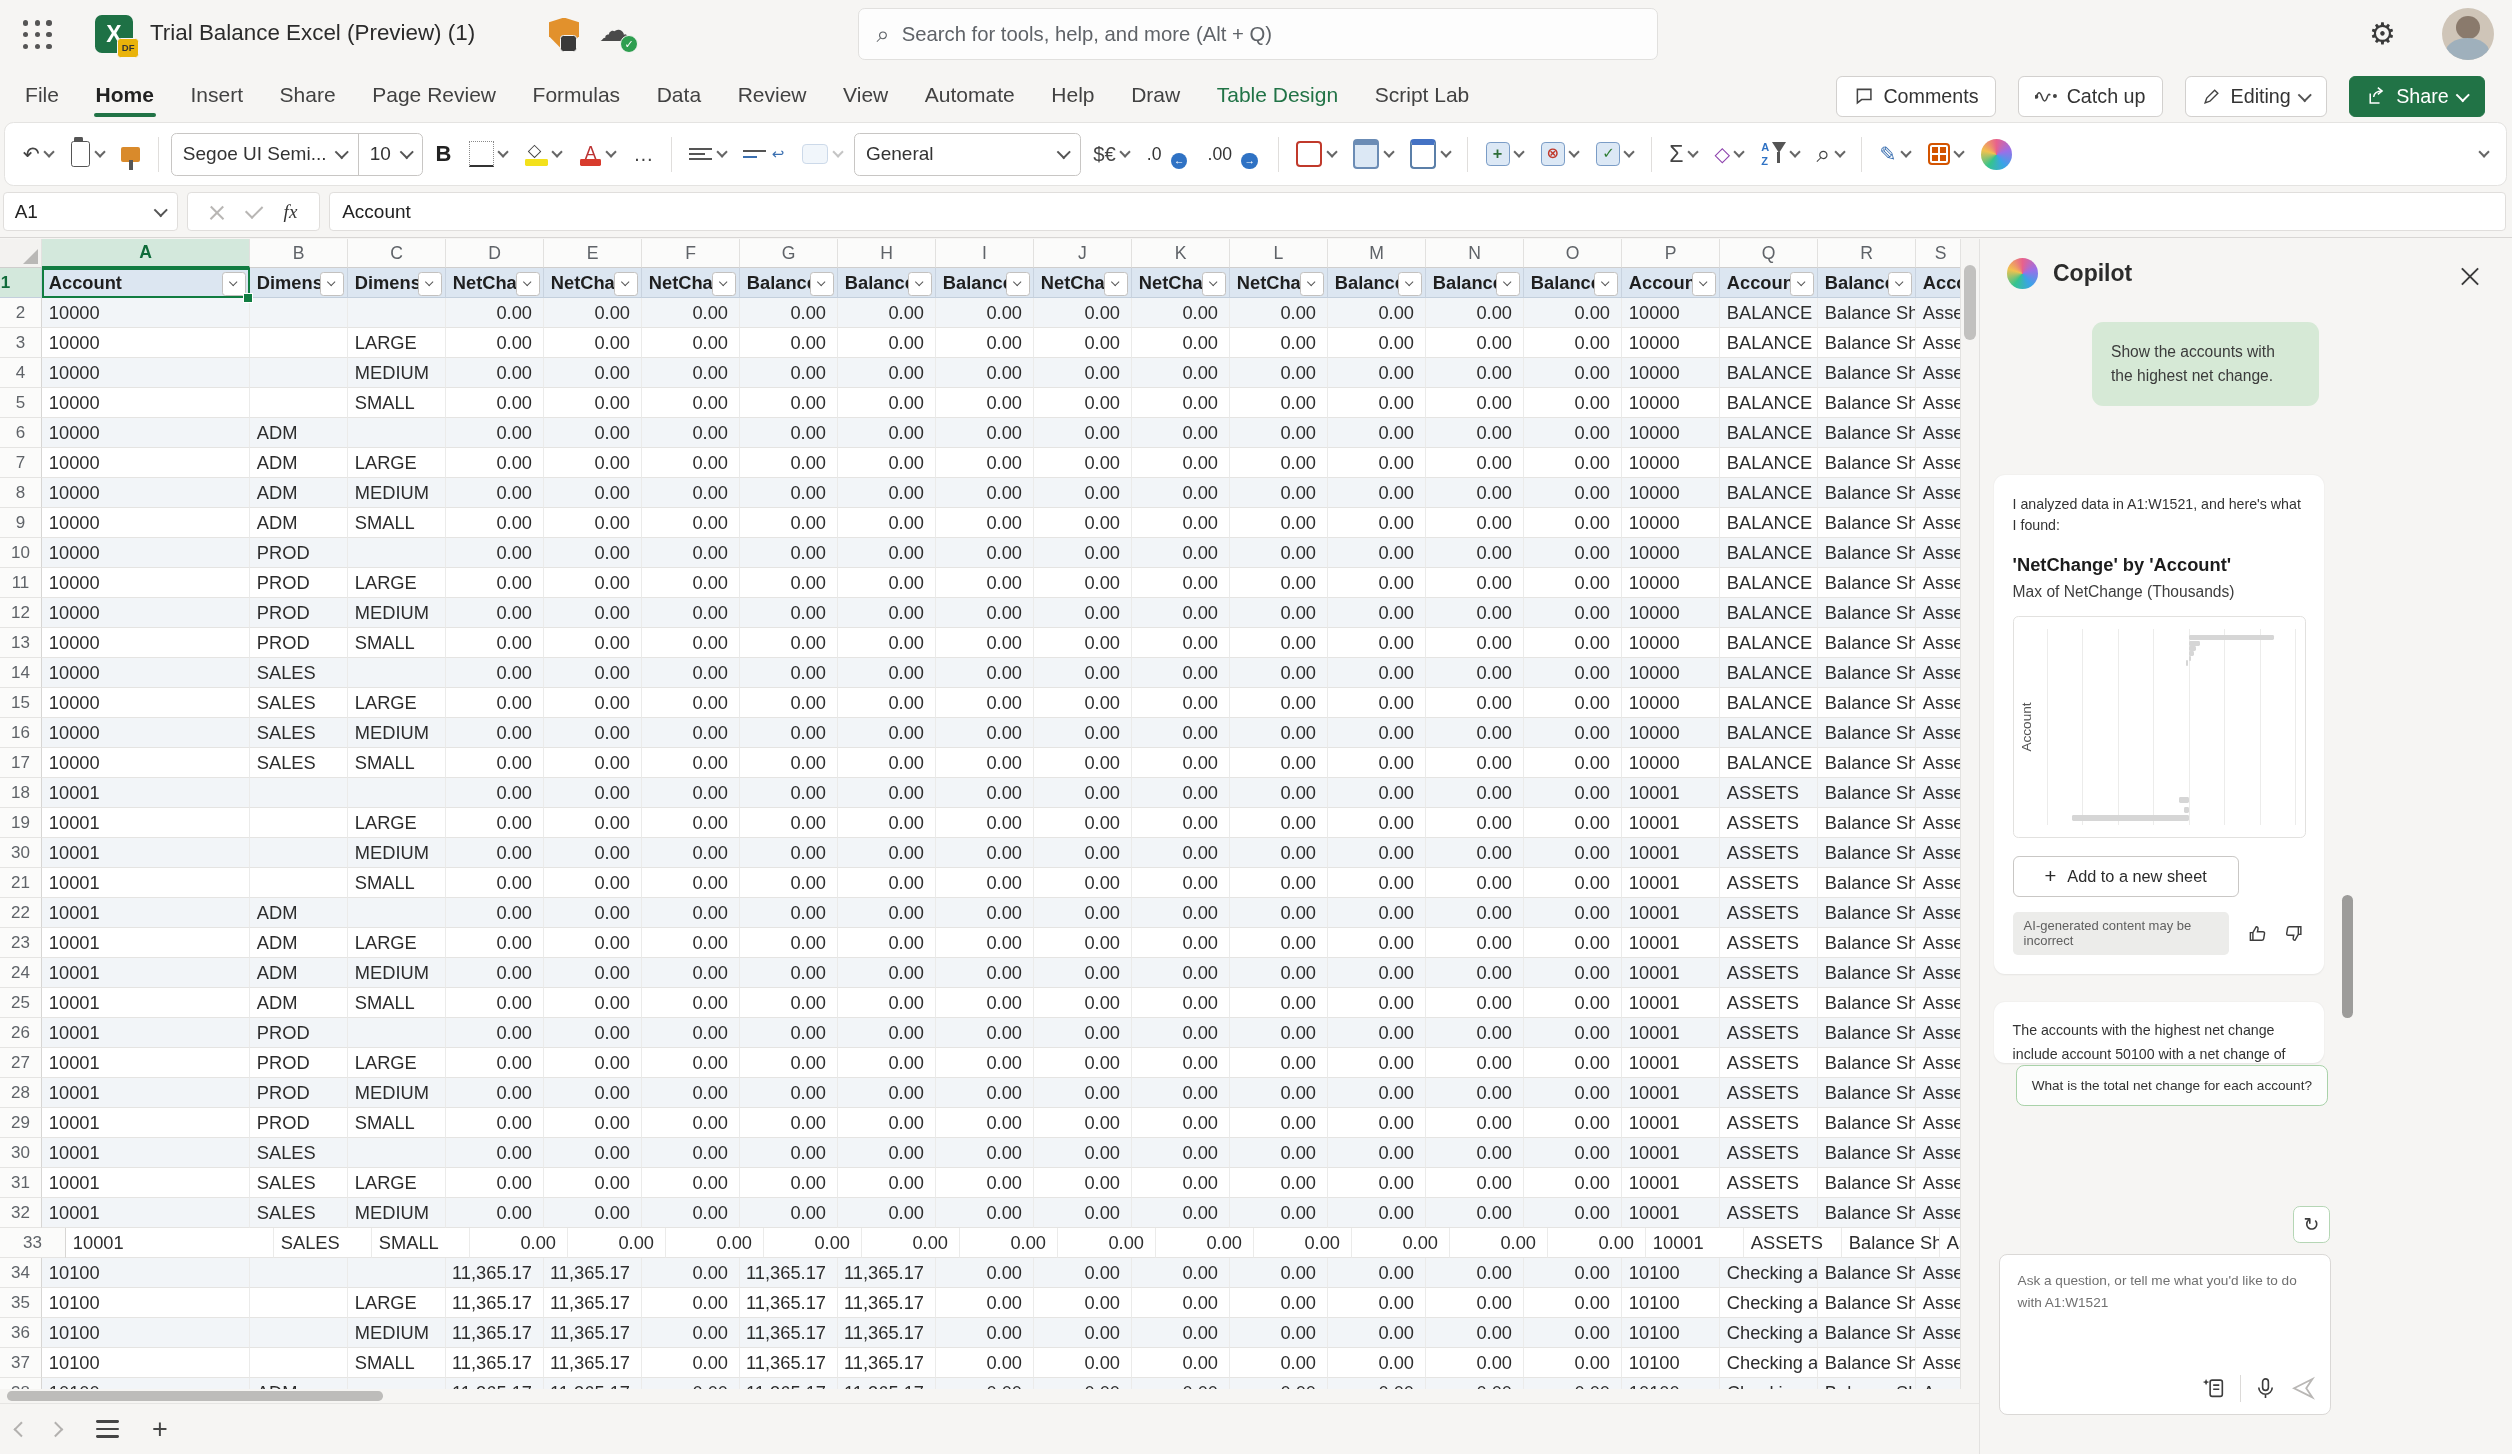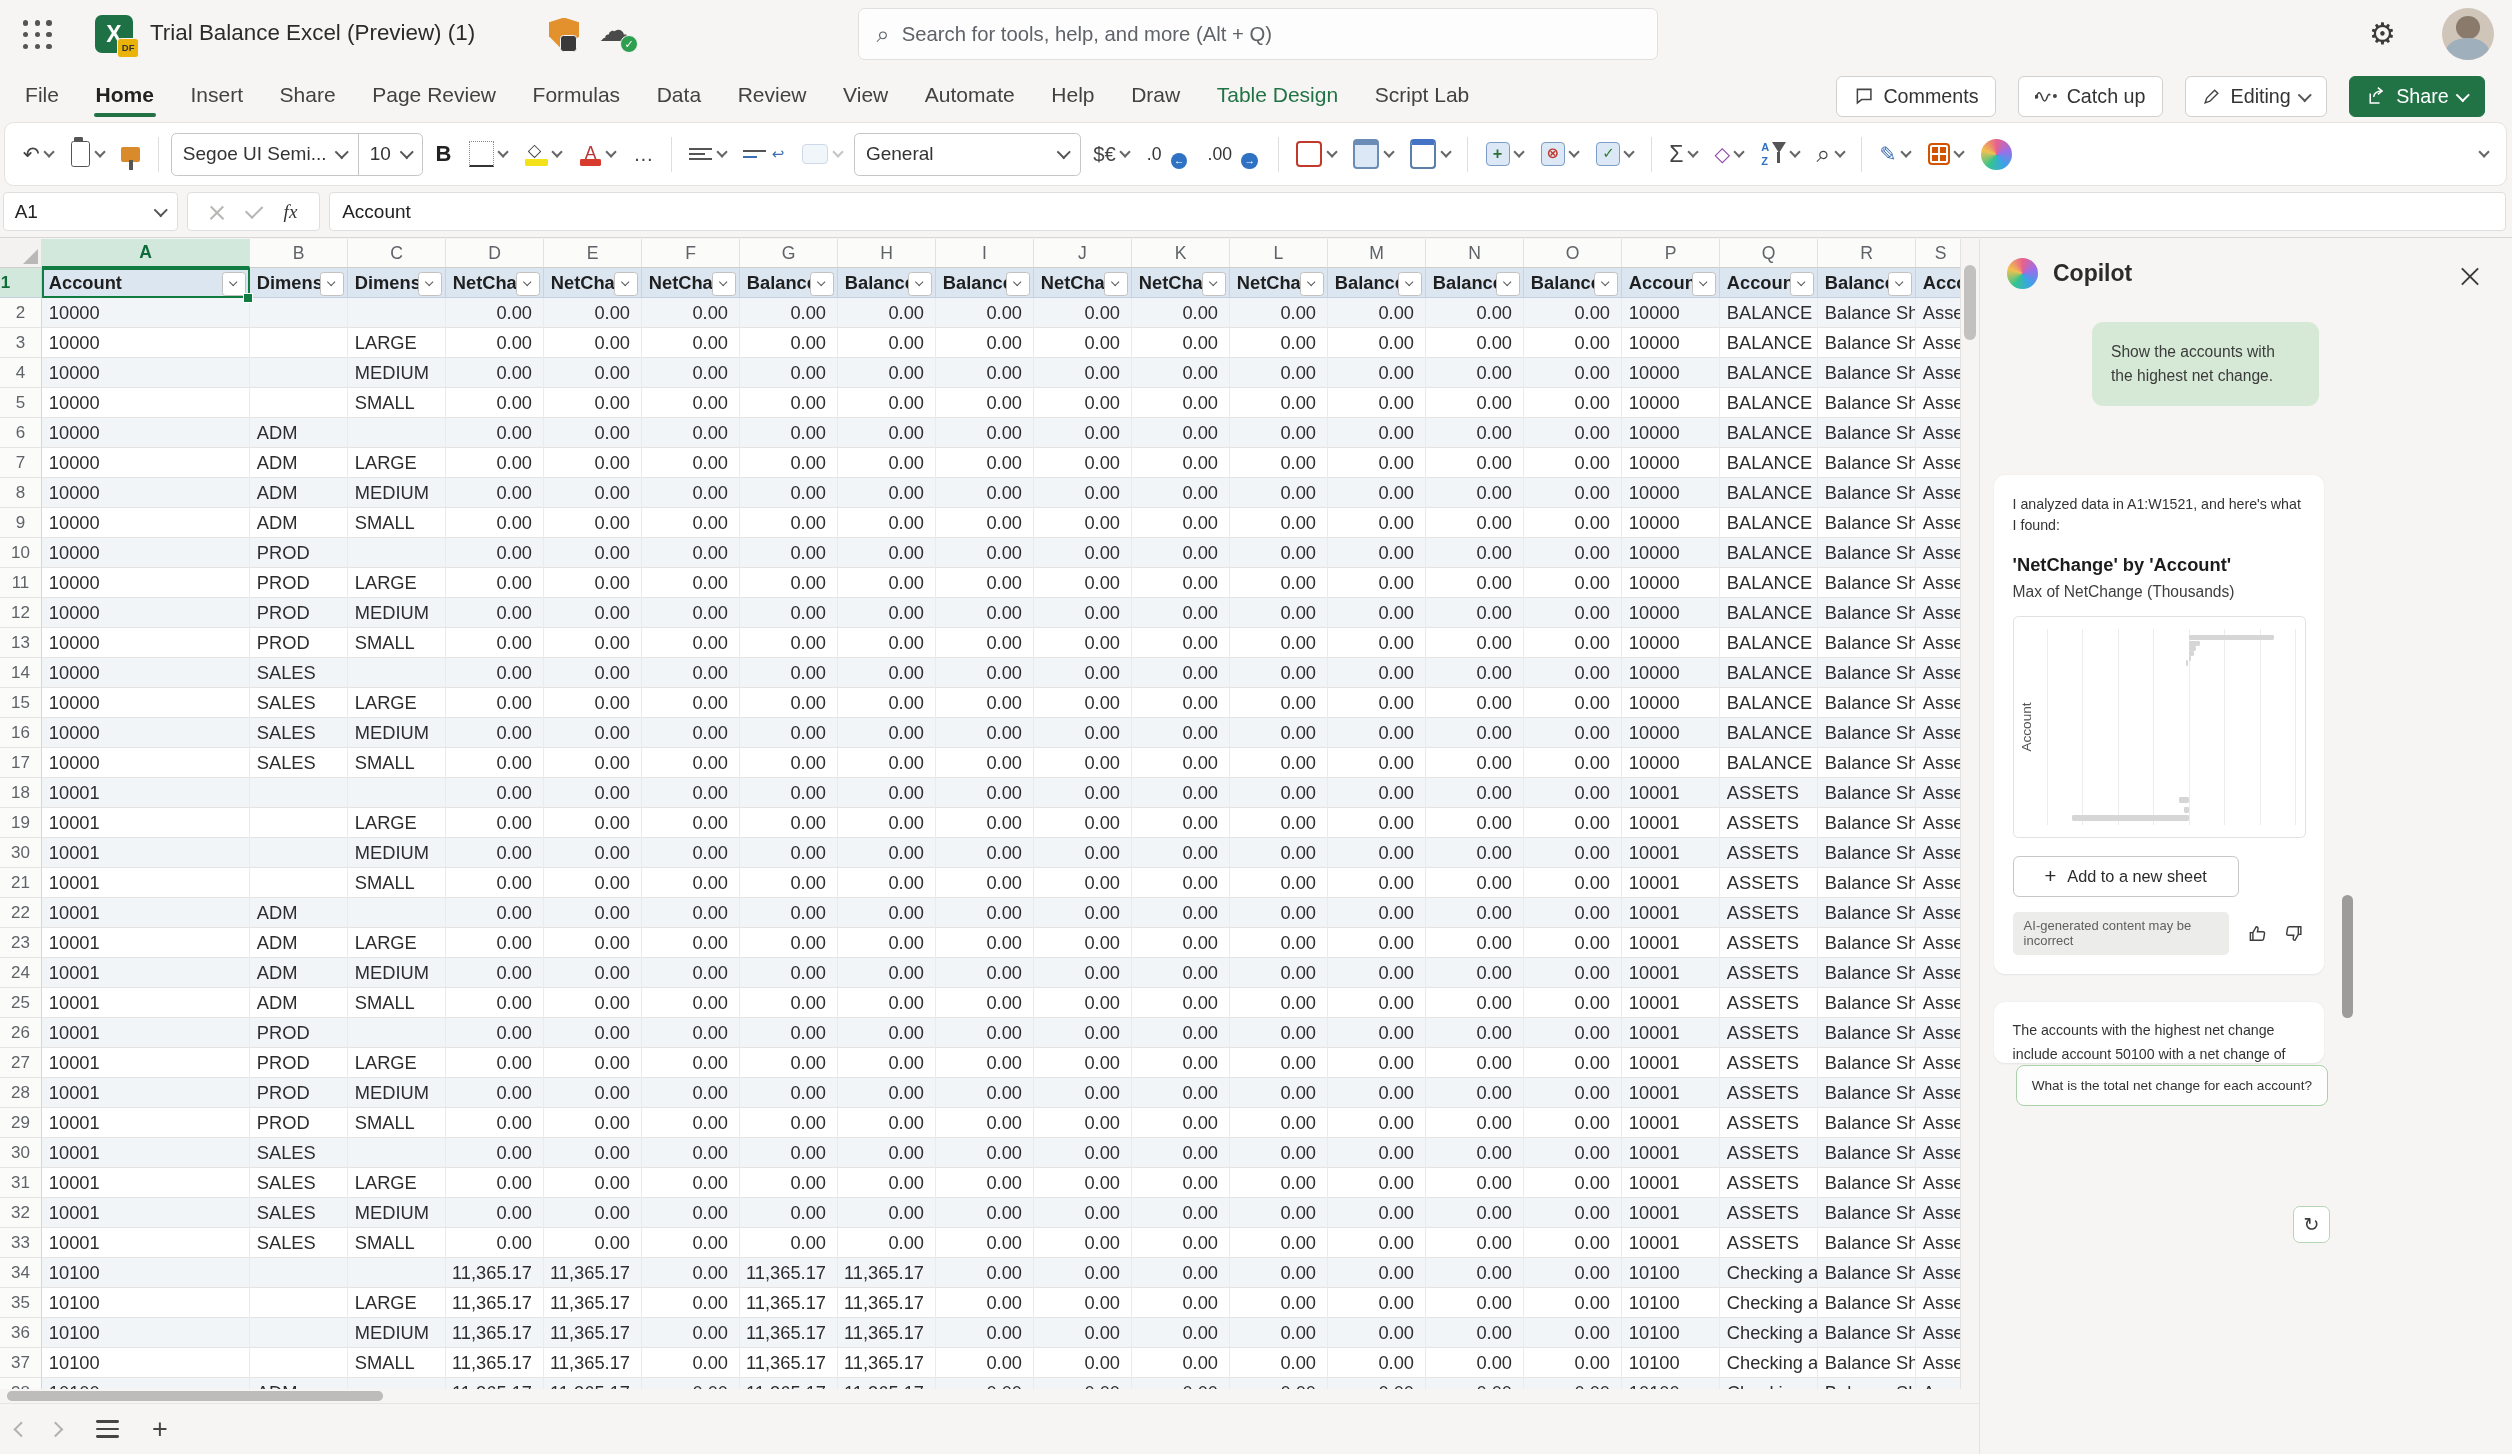--- a/index.html
+++ b/index.html
@@ -1226,21 +1226,21 @@
         <div class="gcell num" style="width: 98px;">0.00</div>
         <div class="gcell num" style="width: 98px;">0.00</div>
         <div class="gcell num" style="width: 98px;">0.00</div>
         <div class="gcell num" style="width: 98px;">0.00</div>
         <div class="gcell" style="width: 98px;">10001</div>
         <div class="gcell" style="width: 98px;">ASSETS</div>
         <div class="gcell" style="width: 98px;">Balance Sheet</div>
         <div class="gcell" style="width: 50px;">Assets</div>
       </div>
       <div class="grow">
-        <div class="gcell gutter" style="width: 42px;">33</div>
+        <div class="gcell gutter" style="width: 66px;">33</div>
         <div class="gcell" style="width: 208px;">10001</div>
         <div class="gcell" style="width: 98px;">SALES</div>
         <div class="gcell" style="width: 98px;">SMALL</div>
         <div class="gcell num" style="width: 98px;">0.00</div>
         <div class="gcell num" style="width: 98px;">0.00</div>
         <div class="gcell num" style="width: 98px;">0.00</div>
         <div class="gcell num" style="width: 98px;">0.00</div>
         <div class="gcell num" style="width: 98px;">0.00</div>
         <div class="gcell num" style="width: 98px;">0.00</div>
         <div class="gcell num" style="width: 98px;">0.00</div>
@@ -1439,15 +1439,33 @@
 
   <div id="card2" class="card">
     <div id="answer">The accounts with the highest net change include account 50100 with a net change of</div>
   </div>
 
   <div class="chip" id="chip1">What is the total net change for each account?</div>
   <div id="refreshbtn">
       <span>↻</span>
     </div>
 
+  <div id="inputbox">
+    <div id="inputtext">Ask a question, or tell me what you'd like to do with A1:W1521</div>
+    <div id="inputicons">
+      <svg width="24.4" height="24.4" viewBox="0 0 24 24" fill="none" stroke="#3d3d3d" stroke-width="1.6">
+          <rect x="8" y="4" width="12" height="16" rx="2"></rect>
+          <path d="M11 9h6M11 13h6"></path>
+          <path d="M4 3l1 2.2L7.2 6 5 7 4 9 3 7 .8 6 3 5.2z" fill="#3d3d3d" stroke="none"></path>
+        </svg>
+      <span class="inpdiv"></span>
+      <svg width="23" height="23" viewBox="0 0 24 24" fill="none" stroke="#3d3d3d" stroke-width="1.7">
+          <rect x="9" y="2" width="6" height="12" rx="3"></rect>
+          <path d="M5 11a7 7 0 0 0 14 0M12 18v4"></path>
+        </svg>
+      <svg width="24.4" height="24.4" viewBox="0 0 24 24" fill="none" stroke="#b9b7b5" stroke-width="1.8">
+          <path d="M3 12 21 3l-6 9 6 9z"></path>
+        </svg>
+    </div>
+  </div>
   <div id="panescroll"></div>
 </div>
 
 
 </body></html>

